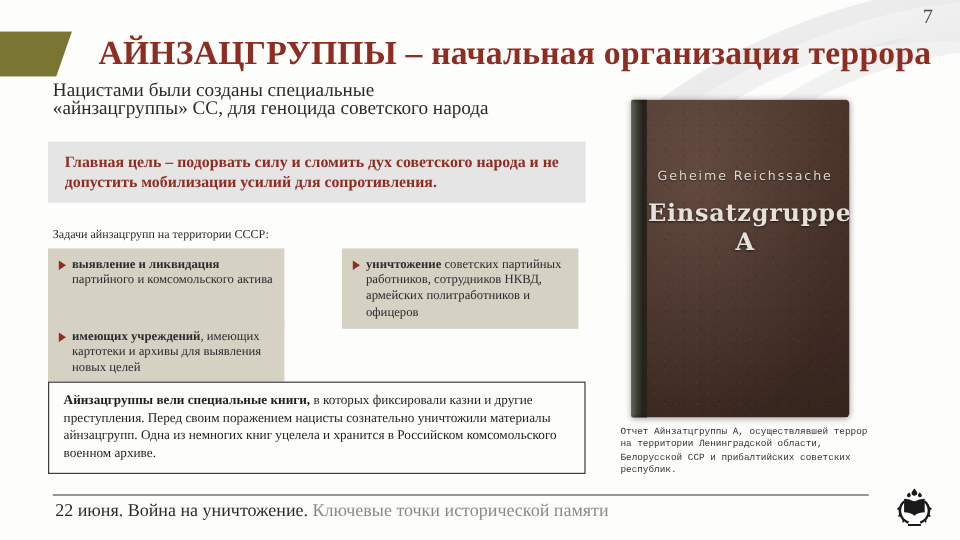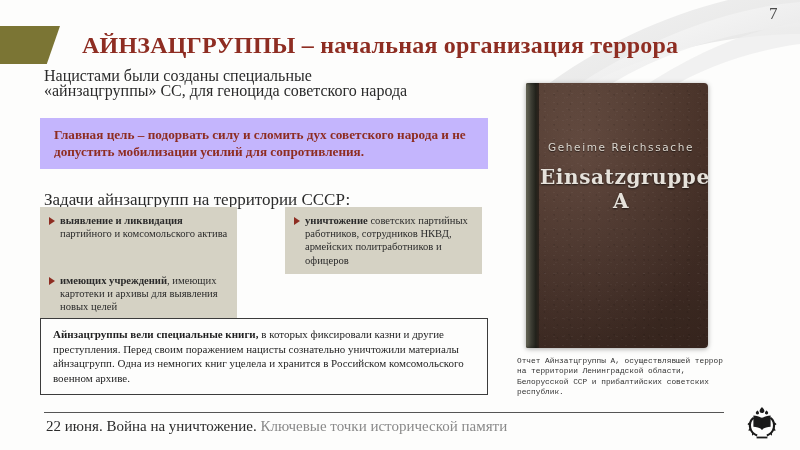--- a/index.html
+++ b/index.html
@@ -52,21 +52,21 @@
   }
   .title-tab {
     width: 60px;
     height: 38px;
     background: #7b7534;
     clip-path: polygon(0 0, 100% 0, 78% 100%, 0 100%);
     flex: none;
   }
   .title-text {
     margin-left: 22px;
-    font-size: 24px;
+    font-size: 28px;
     font-weight: bold;
     color: #8e2d22;
     letter-spacing: 0.2px;
     white-space: nowrap;
   }
 
   
   .intro {
     position: absolute;
     left: 44px;
@@ -76,32 +76,32 @@
     line-height: 15px;
     color: #2b2b2b;
   }
 
   .goal-box {
     position: absolute;
     left: 40px;
     top: 118px;
     width: 448px;
     padding: 8px 12px 9px 14px;
-    background: #c4b5fd;
+    background: #e5e5e5;
     color: #8e2d22;
     font-size: 13.2px;
     font-weight: bold;
     line-height: 17px;
   }
 
   .tasks-label {
     position: absolute;
     left: 44px;
     top: 190px;
-    font-size: 17px;
+    font-size: 10px;
     color: #2b2b2b;
   }
 
   .grid {
     position: absolute;
     left: 40px;
     top: 207px;
     width: 448px;
     display: grid;
     grid-template-columns: 197px 197px;

